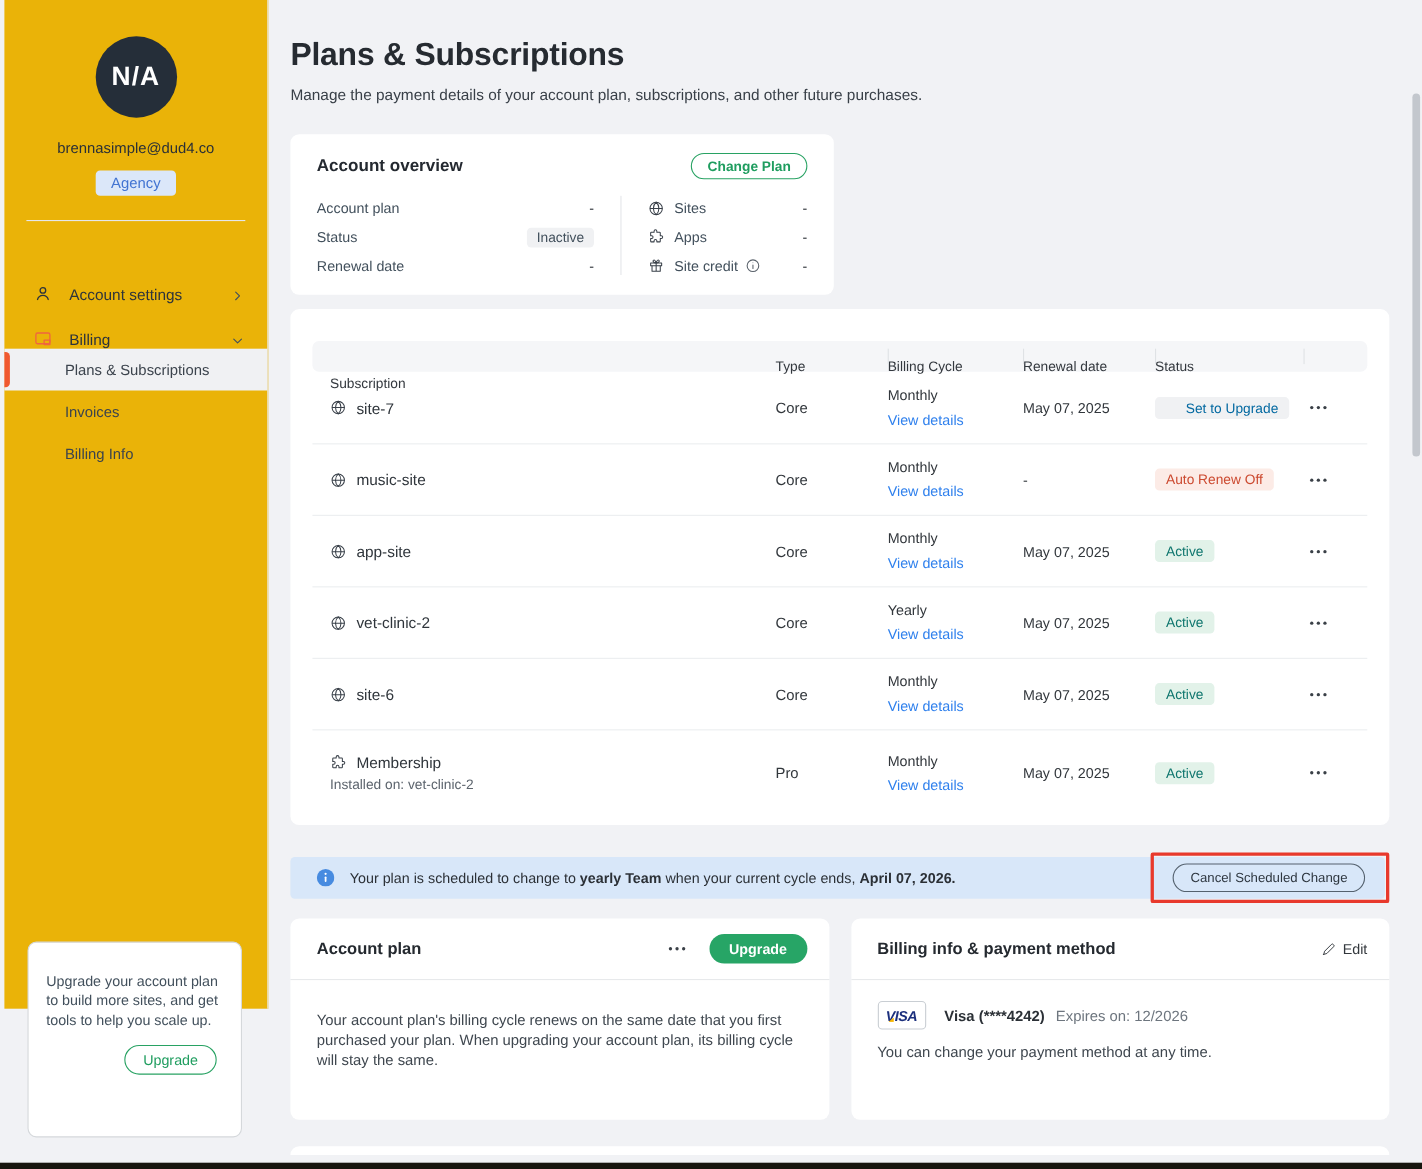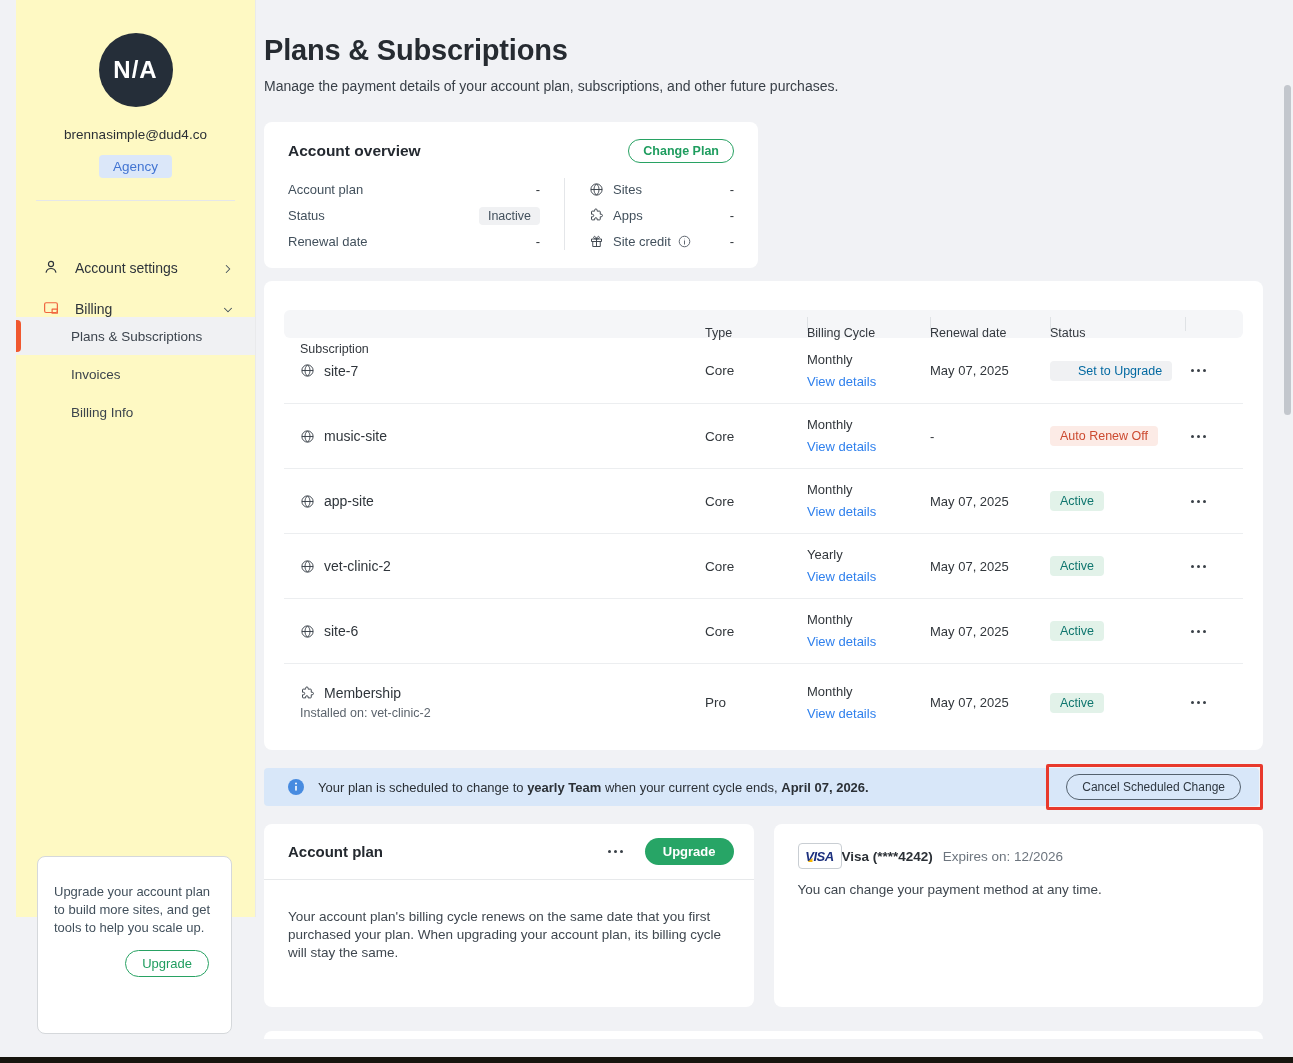--- a/index.html
+++ b/index.html
@@ -6,22 +6,22 @@
   html,body { margin:0; padding:0; }
   body {
     width:1293px; height:1063px; position:relative; overflow:hidden;
     font-family:"Liberation Sans", sans-serif;
     background:#f1f2f5; color:#2b3036;
   }
   svg { display:block; }
 
   
   .sidebar {
-    position:absolute; left:16px; top:0; width:240px; height:917px;
-    background:#fef9c3; border-right:1px solid #e9eaec;
+    position:absolute; left:4px; top:0; width:240px; height:917px;
+    background:#eab308; border-right:1px solid #e9eaec;
   }
   .avatar {
     width:74px; height:74px; border-radius:50%; background:#252e39; color:#fff;
     font-size:24px; font-weight:700; letter-spacing:1px;
     display:flex; align-items:center; justify-content:center; margin:33px auto 0;
   }
   .email { text-align:center; margin-top:20px; font-size:13.5px; color:#2b3036; }
   .badge-agency {
     display:table; margin:13px auto 0; background:#dbe7f9; color:#4274d2;
     font-size:13.5px; padding:4px 14px; border-radius:4px;
@@ -108,21 +108,21 @@
   .cell-date { font-size:13px; color:#32373c; }
   .badge { display:inline-block; border-radius:4px; padding:3px 10px; font-size:12.5px; }
   .badge[data-kind="neutral"] { background:#f0f1f3; color:#0369a1;padding-left:28px; }
   .badge[data-kind="danger"]  { background:#fcebe6; color:#cc4a30; }
   .badge[data-kind="success"] { background:#e2f2e9; color:#0f766e; }
   .dots { display:flex; align-items:center; cursor:pointer; padding:6px 2px; width:26px; justify-content:center; }
   .dots i { width:3px; height:3px; border-radius:50%; background:#3a4047; margin:0 1.5px; }
 
   
   .banner {
-    position:relative; width:995px; height:38px; margin-top:18px; background:#d8e7f9;
+    position:relative; width:995px; height:38px; margin-top:29px; background:#d8e7f9;
     border-radius:4px; display:flex; align-items:center; padding:0 18px 0 24px;
     font-size:13px; color:#2b3036;
   }
   .banner-text { margin-left:14px; }
   .banner-text b { font-weight:700; }
   .annotation-wrap { position:relative; margin-left:auto; }
   .btn-outline-dark {
     background:transparent; border:1px solid #54616e; color:#2e3740; border-radius:15px;
     padding:5px 15px; font-size:12px; cursor:pointer; font-family:inherit; white-space:nowrap;
   }
@@ -152,21 +152,21 @@
   .pay-row { display:flex; align-items:center; }
   .visa-box {
     width:44px; height:26px; border:1px solid #c9ced3; border-radius:4px; background:#fff;
     display:flex; align-items:center; justify-content:center; position:relative;
   }
   .visa-text { font-style:italic; font-weight:700; font-size:13px; color:#1b2f7d; letter-spacing:-0.5px; }
   .visa-accent {
     position:absolute; left:9px; bottom:6px; width:5px; height:4px; background:#f7b600;
     clip-path:polygon(0 100%, 100% 0, 100% 100%);
   }
-  .card-num { font-size:13.5px; font-weight:700; color:#2b3036; }
+  .card-num { font-size:13.5px; font-weight:700; color:#2b3036; margin-left:17px; }
   .card-exp { font-size:13.5px; color:#6d757e; margin-left:10px; }
   .pay-note { font-size:13.5px; color:#3f474f; margin-top:13px; }
 
   .partial-card { width:999px; height:8px; background:#fff; border-radius:8px 8px 0 0; margin-top:24px; }
 
   .bottom-strip { position:absolute; left:0; right:0; bottom:0; height:6px; background:#17150e; z-index:20; }
   .scroll-thumb {
     position:absolute; right:2px; top:85px; width:7px; height:330px;
     background:#c3c7cd; border-radius:4px; z-index:15; cursor:pointer;
   }
@@ -481,20 +481,33 @@
             </span>
           <button class="btn-green">Upgrade</button>
         </span>
       </div>
       <div class="card-body">
         <div class="plan-desc">Your account plan's billing cycle renews on the same date that you first purchased your plan. When upgrading your account plan, its billing cycle will stay the same.</div>
       </div>
     </section>
 
     <section class="card half-card">
+      <div class="card-head">
+        <span class="card-head-title">Billing info &amp; payment method</span>
+        <span class="head-right">
+          <span class="edit-link">
+            <span class="pencil">
+              <svg viewBox="0 0 24 24" width="14" height="14" fill="none" stroke="currentColor" stroke-width="1.5" stroke-linecap="round" stroke-linejoin="round">
+                  <path d="M4 20l1.5-5L16 4.5a2 2 0 0 1 3 0l.5.5a2 2 0 0 1 0 3L9 18.5 4 20z"></path>
+                </svg>
+            </span>
+            <span>Edit</span>
+          </span>
+        </span>
+      </div>
       <div class="card-body">
         <div class="pay-row">
           <span class="visa-box">
             <span class="visa-text">VISA</span>
             <span class="visa-accent"></span>
           </span>
           <span class="card-num">Visa (****4242)</span>
           <span class="card-exp">Expires on: 12/2026</span>
         </div>
         <div class="pay-note">You can change your payment method at any time.</div>

